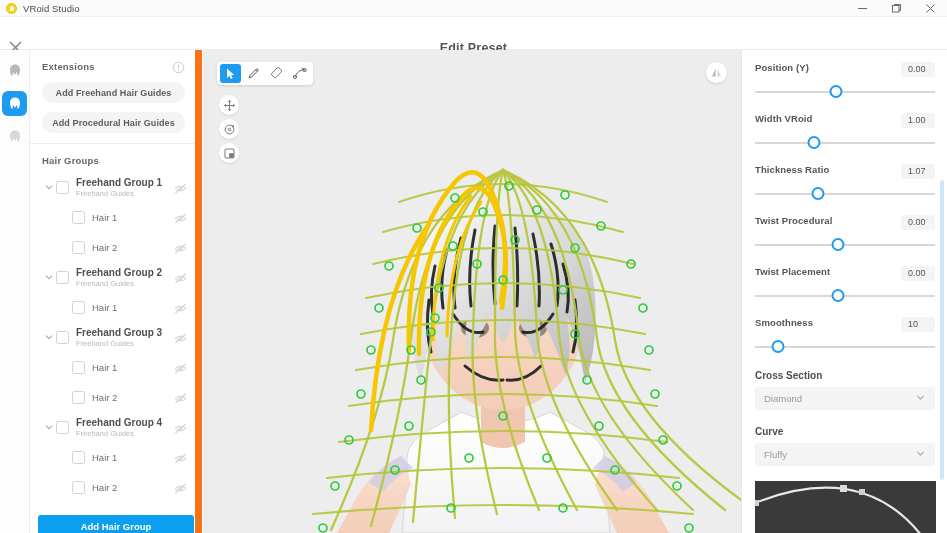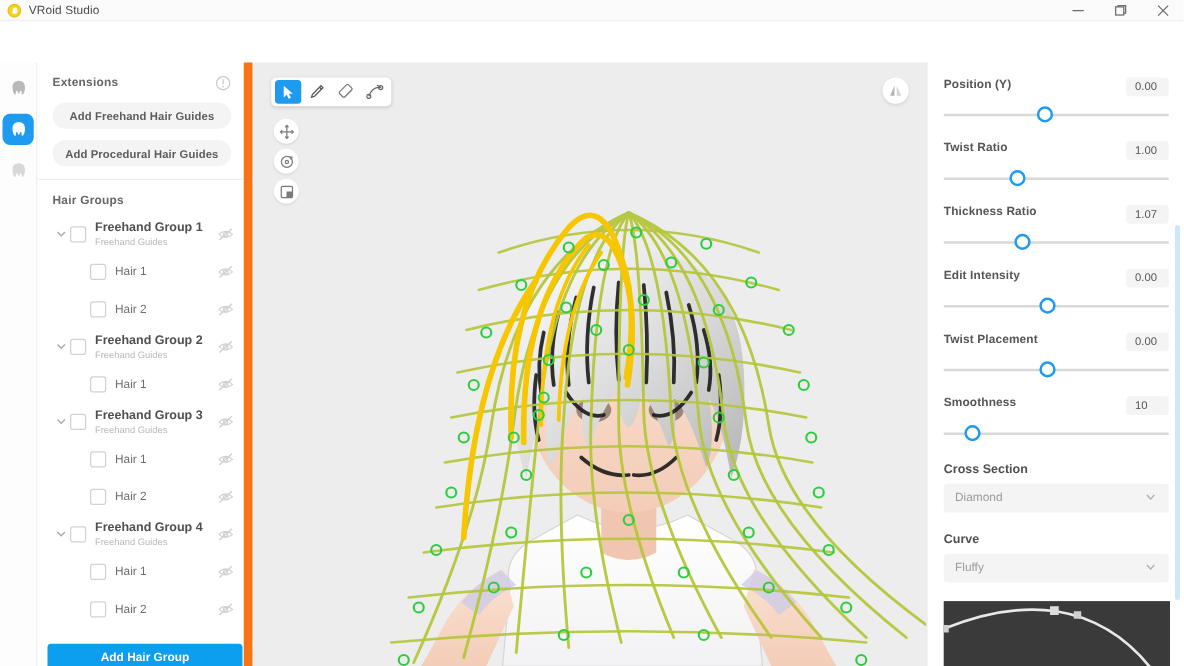--- a/index.html
+++ b/index.html
@@ -176,20 +176,29 @@
       </div>
       <div class="tb-btn">
         <svg width="11" height="11" viewBox="0 0 11 11">
           <line x1="1.5" y1="1.5" x2="9.5" y2="9.5" stroke="#6b6b6b" stroke-width="1"></line>
           <line x1="9.5" y1="1.5" x2="1.5" y2="9.5" stroke="#6b6b6b" stroke-width="1"></line>
         </svg>
       </div>
     </div>
   </div>
 
+  <div class="modal-header">
+    <div class="modal-close">
+      <svg width="15" height="15" viewBox="0 0 15 15">
+        <line x1="2" y1="2" x2="13" y2="13" stroke="#8a8a8a" stroke-width="1.6"></line>
+        <line x1="13" y1="2" x2="2" y2="13" stroke="#8a8a8a" stroke-width="1.6"></line>
+      </svg>
+    </div>
+    <div class="modal-title">Edit Preset</div>
+  </div>
 
   <div class="rail">
     <div class="rail-item">
       <svg width="16" height="16" viewBox="0 0 16 16">
         <path d="M8 1.6c3.1 0 5 2.2 5 5.1 0 2.3-.5 3.8-1.3 5.3-.4.7-1 .9-1.3.3-.3-.6.1-1.6-.2-2.3-.3-.7-1.1-.6-1.3.1-.2.6-.2 1.6-.9 1.6s-.7-1-.9-1.6c-.2-.7-1-.8-1.3-.1-.3.7.1 1.7-.2 2.3-.3.6-.9.4-1.3-.3C3.5 10.5 3 9 3 6.7c0-2.9 1.9-5.1 5-5.1z" fill="#b8b8b8"></path>
       </svg>
     </div>
     <div class="rail-item active">
       <svg width="16" height="16" viewBox="0 0 16 16">
         <path d="M8 1.6c3.1 0 5 2.2 5 5.1 0 2.3-.5 3.8-1.3 5.3-.4.7-1 .9-1.3.3-.3-.6.1-1.6-.2-2.3-.3-.7-1.1-.6-1.3.1-.2.6-.2 1.6-.9 1.6s-.7-1-.9-1.6c-.2-.7-1-.8-1.3-.1-.3.7.1 1.7-.2 2.3-.3.6-.9.4-1.3-.3C3.5 10.5 3 9 3 6.7c0-2.9 1.9-5.1 5-5.1z" fill="#ffffff"></path>
@@ -570,41 +579,41 @@
             <span class="sl-label">Position (Y)</span>
             <span class="sl-val">0.00</span>
           </div>
           <div class="sl-track">
             <div class="sl-rail"></div>
             <div class="sl-knob" style="left:45%"></div>
           </div>
         </div>
         <div class="slider-block">
           <div class="sl-head">
-            <span class="sl-label">Twist Ratio</span>
+            <span class="sl-label">Width VRoid</span>
             <span class="sl-val">1.00</span>
           </div>
           <div class="sl-track">
             <div class="sl-rail"></div>
             <div class="sl-knob" style="left:33%"></div>
           </div>
         </div>
         <div class="slider-block">
           <div class="sl-head">
             <span class="sl-label">Thickness Ratio</span>
             <span class="sl-val">1.07</span>
           </div>
           <div class="sl-track">
             <div class="sl-rail"></div>
             <div class="sl-knob" style="left:35%"></div>
           </div>
         </div>
         <div class="slider-block">
           <div class="sl-head">
-            <span class="sl-label">Edit Intensity</span>
+            <span class="sl-label">Twist Procedural</span>
             <span class="sl-val">0.00</span>
           </div>
           <div class="sl-track">
             <div class="sl-rail"></div>
             <div class="sl-knob" style="left:46%"></div>
           </div>
         </div>
         <div class="slider-block">
           <div class="sl-head">
             <span class="sl-label">Twist Placement</span>

